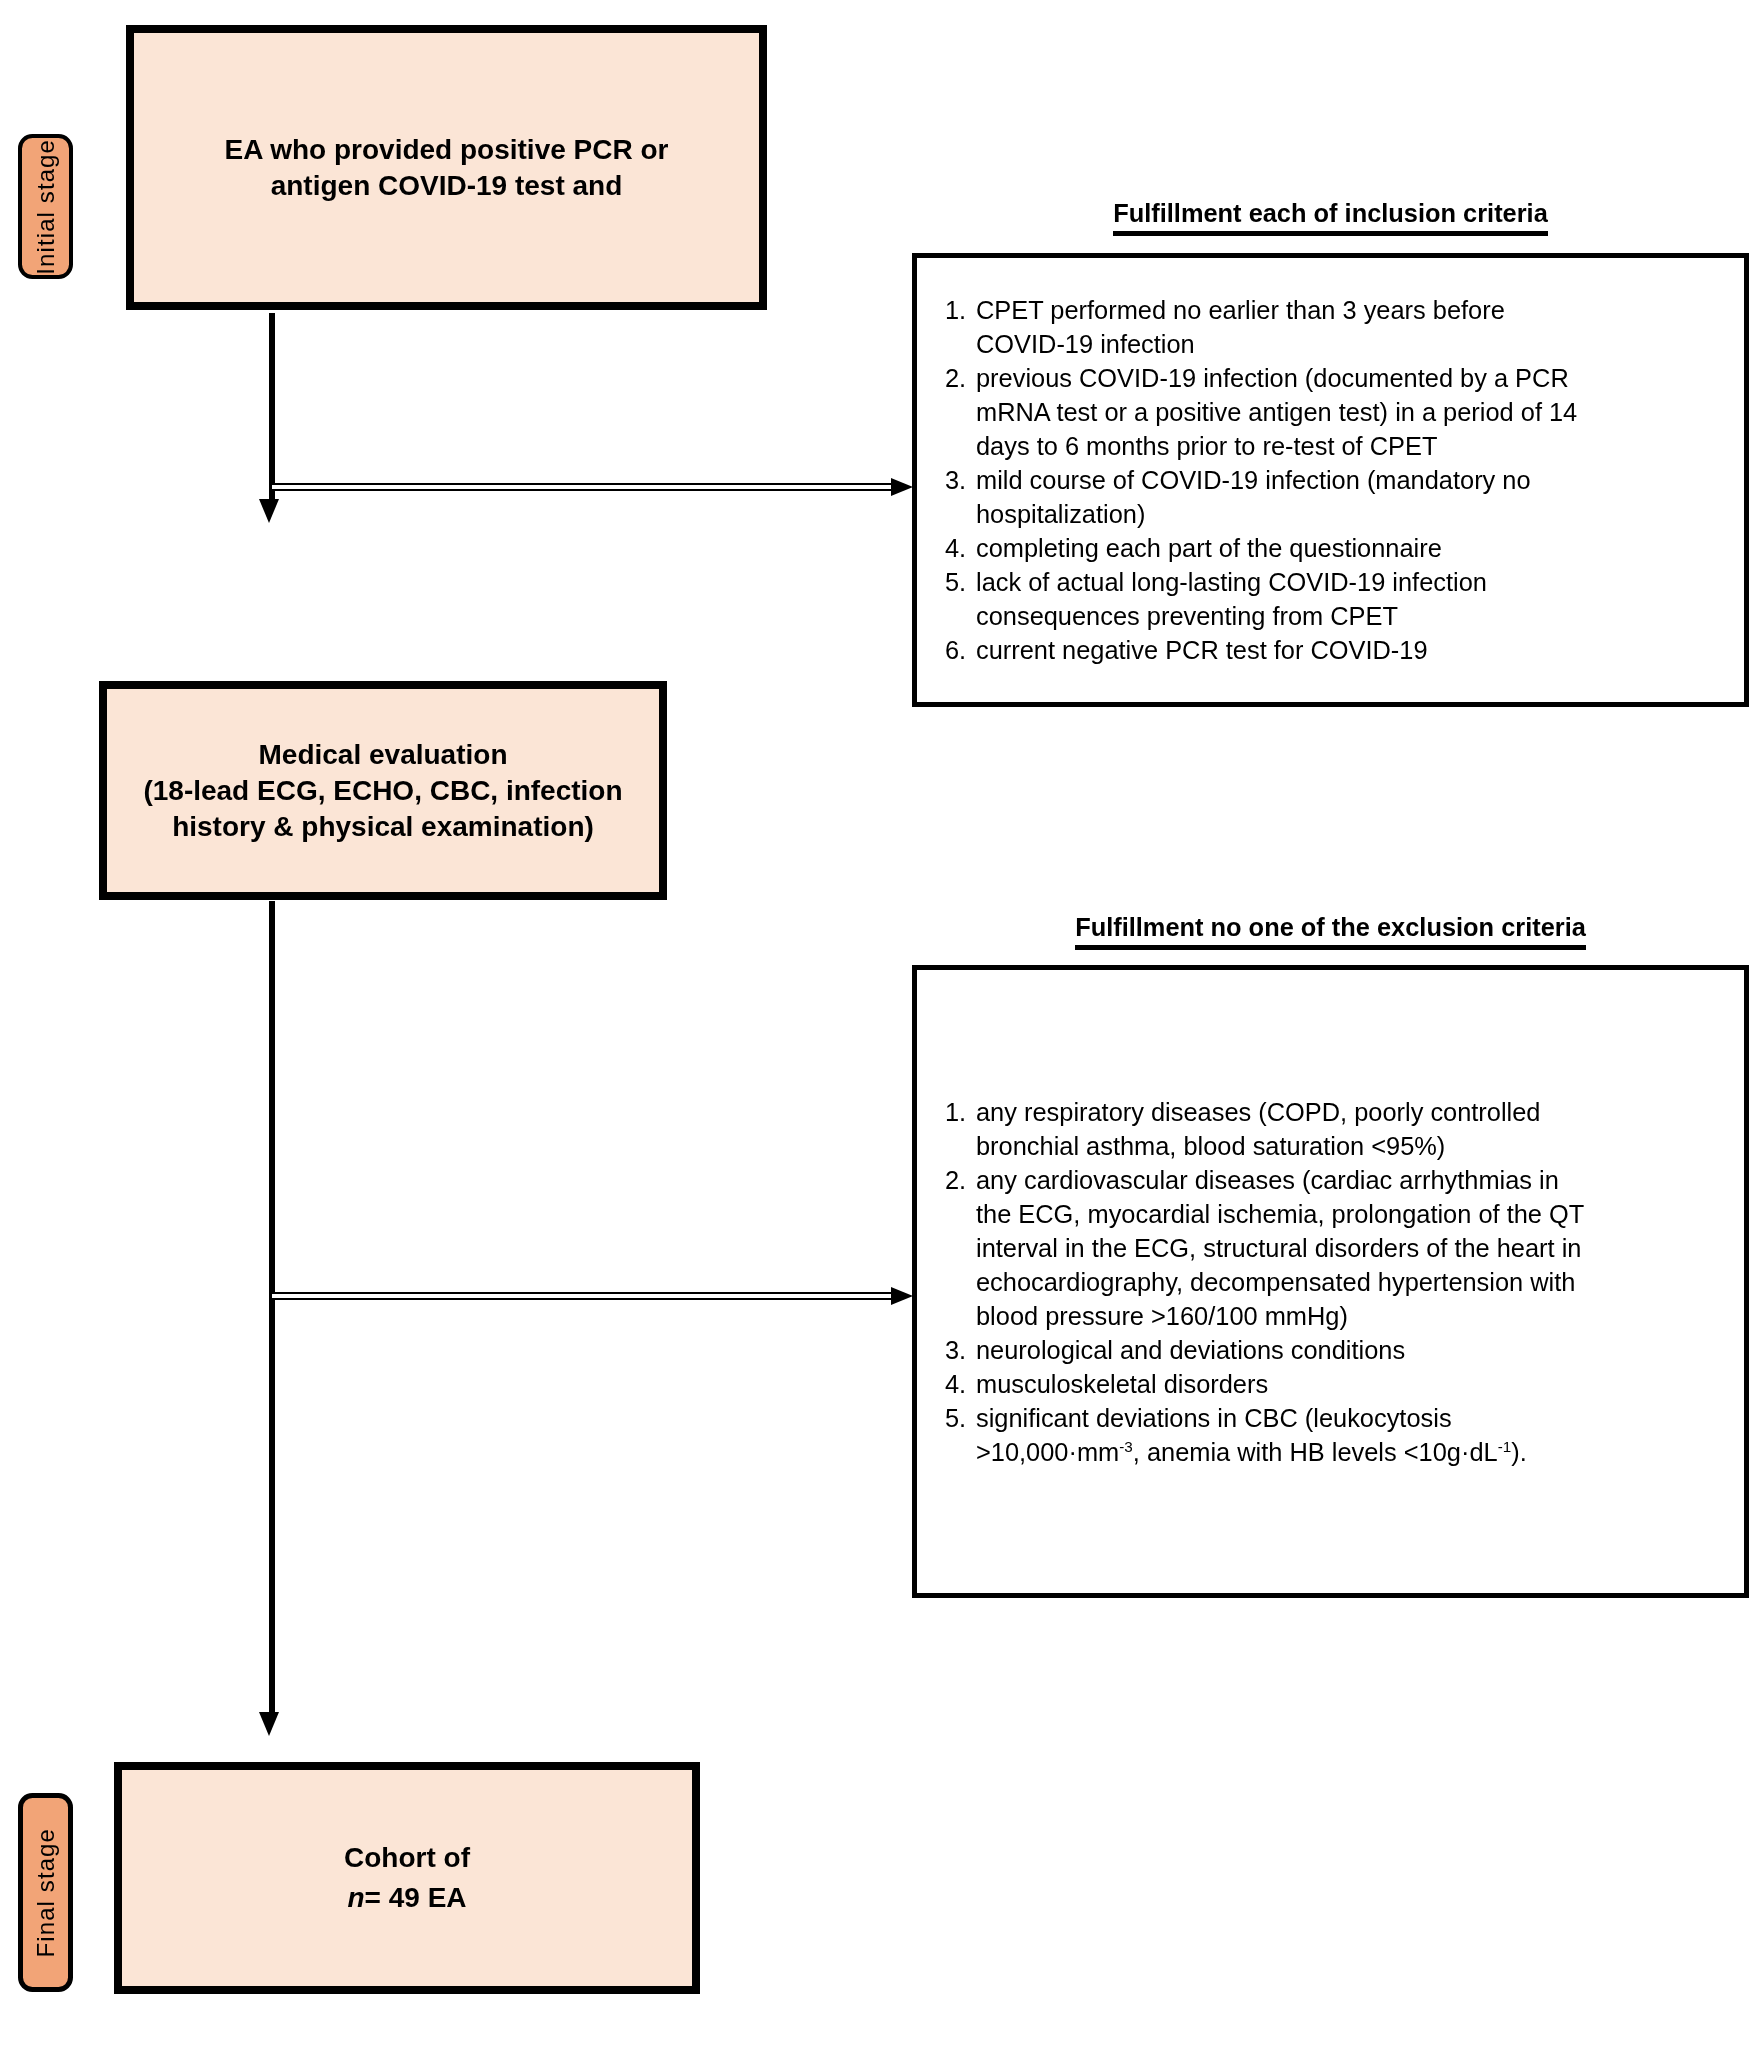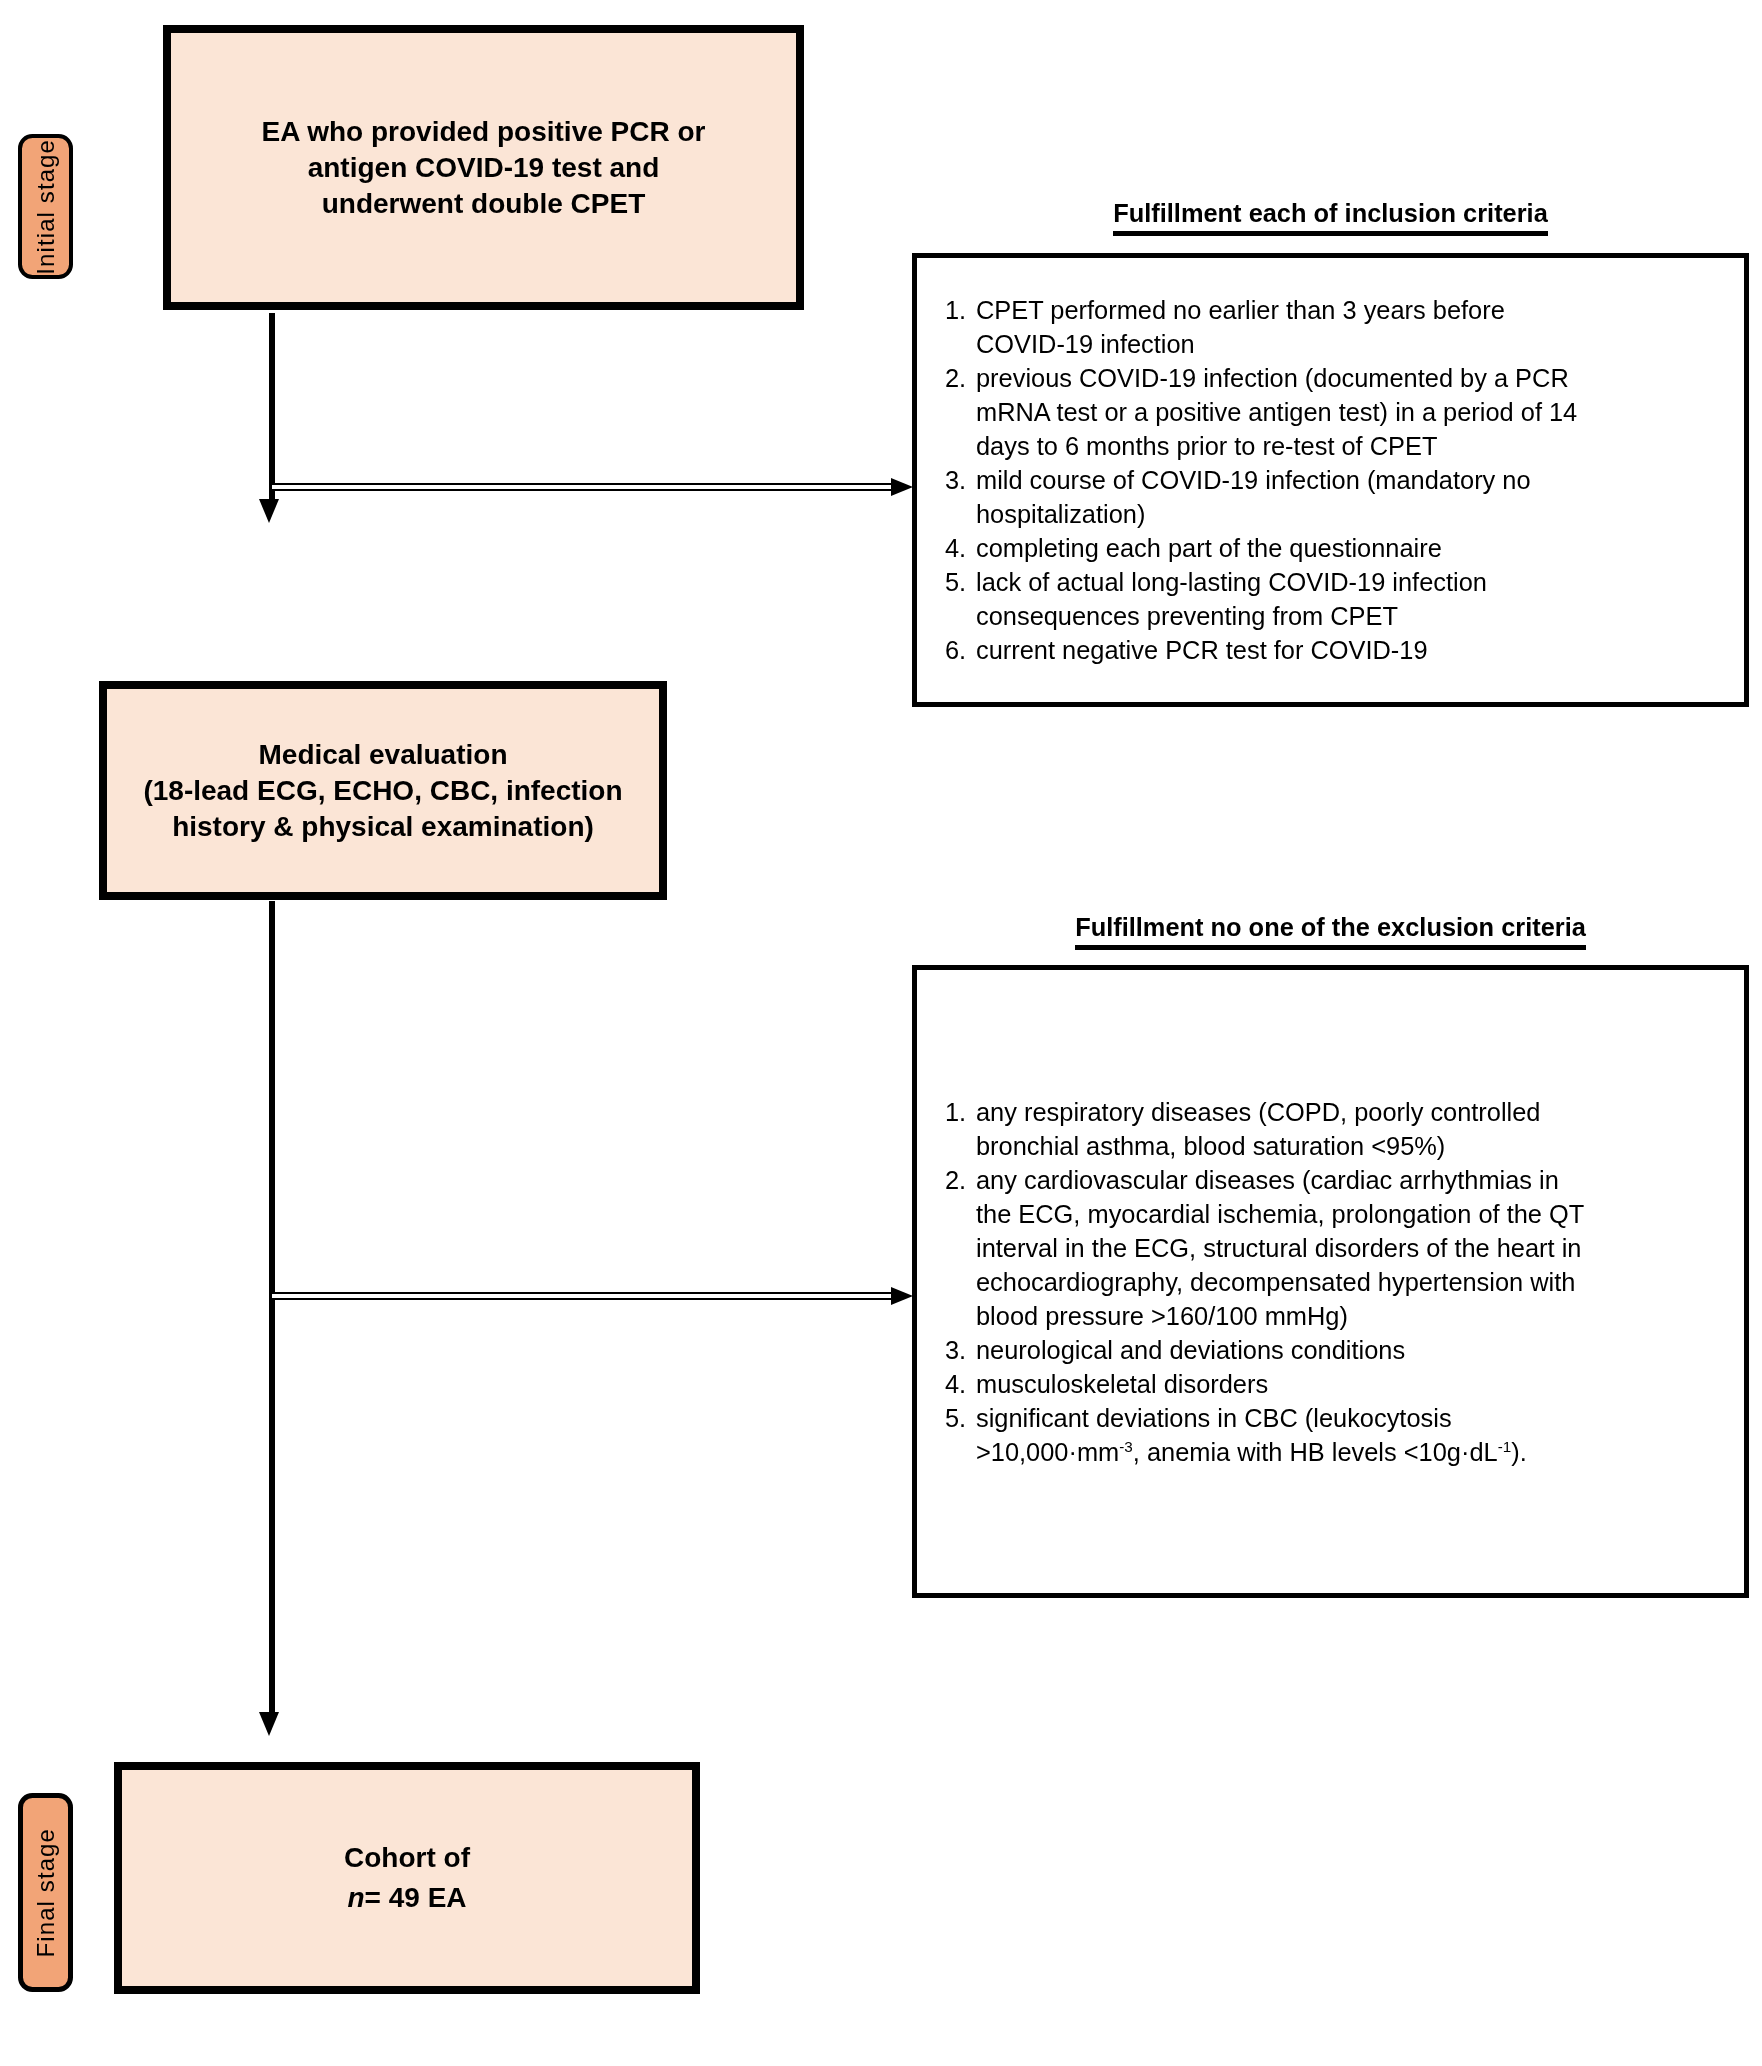--- a/index.html
+++ b/index.html
@@ -28,21 +28,21 @@
 
   .vshaft{position:absolute;width:5.5px;background:var(--ink,#000);}
   .vhead{position:absolute;width:0;height:0;border-left:10.5px solid transparent;
          border-right:10.5px solid transparent;border-top:24px solid var(--ink,#000);}
   .hshaft{position:absolute;height:8.3px;box-sizing:border-box;background:#fff;
           border-top:2.8px solid var(--ink,#000);border-bottom:2.8px solid var(--ink,#000);}
   .hhead{position:absolute;width:0;height:0;border-top:9.4px solid transparent;
          border-bottom:9.4px solid transparent;border-left:22px solid var(--ink,#000);}
 
   #pill-initial{left:18px;top:134px;width:55px;height:145px;}
-  #box-initial{left:126px;top:25.4px;width:641px;height:285px;margin-left:37px;}
+  #box-initial{left:126px;top:25.4px;width:641px;height:285px;}
   #heading-inclusion{left:912px;top:199px;width:837px;}
   #box-inclusion{left:912px;top:253px;width:837px;height:454px;}
   #vshaft1{left:269px;top:313px;height:187px;}
   #vhead1{left:259px;top:499px;}
   #hshaft1{left:272px;top:483px;width:620px;}
   #hhead1{left:891px;top:478px;}
   #box-medical{left:99px;top:681px;width:568px;height:219px;}
   #heading-exclusion{left:912px;top:913px;width:837px;}
   #box-exclusion{left:912px;top:965px;width:837px;height:633px;}
   #vshaft2{left:269px;top:901px;height:813px;}
@@ -58,21 +58,20 @@
 <div id="canvas">
 
   <div class="pill" id="pill-initial">
     <span class="vtext">Initial stage</span>
   </div>
 
   <div class="box" id="box-initial">
     <div class="lines">
         <div>EA who provided positive PCR or</div>
         <div>antigen COVID-19 test and</div>
-        <div>underwent double CPET</div>
       </div>
   </div>
 
   <div class="vshaft" id="vshaft1"></div>
   <div class="vhead" id="vhead1"></div>
   <div class="hshaft" id="hshaft1"></div>
   <div class="hhead" id="hhead1"></div>
 
   <div class="heading" id="heading-inclusion">
     <span class="u">Fulfillment each of inclusion criteria</span>

